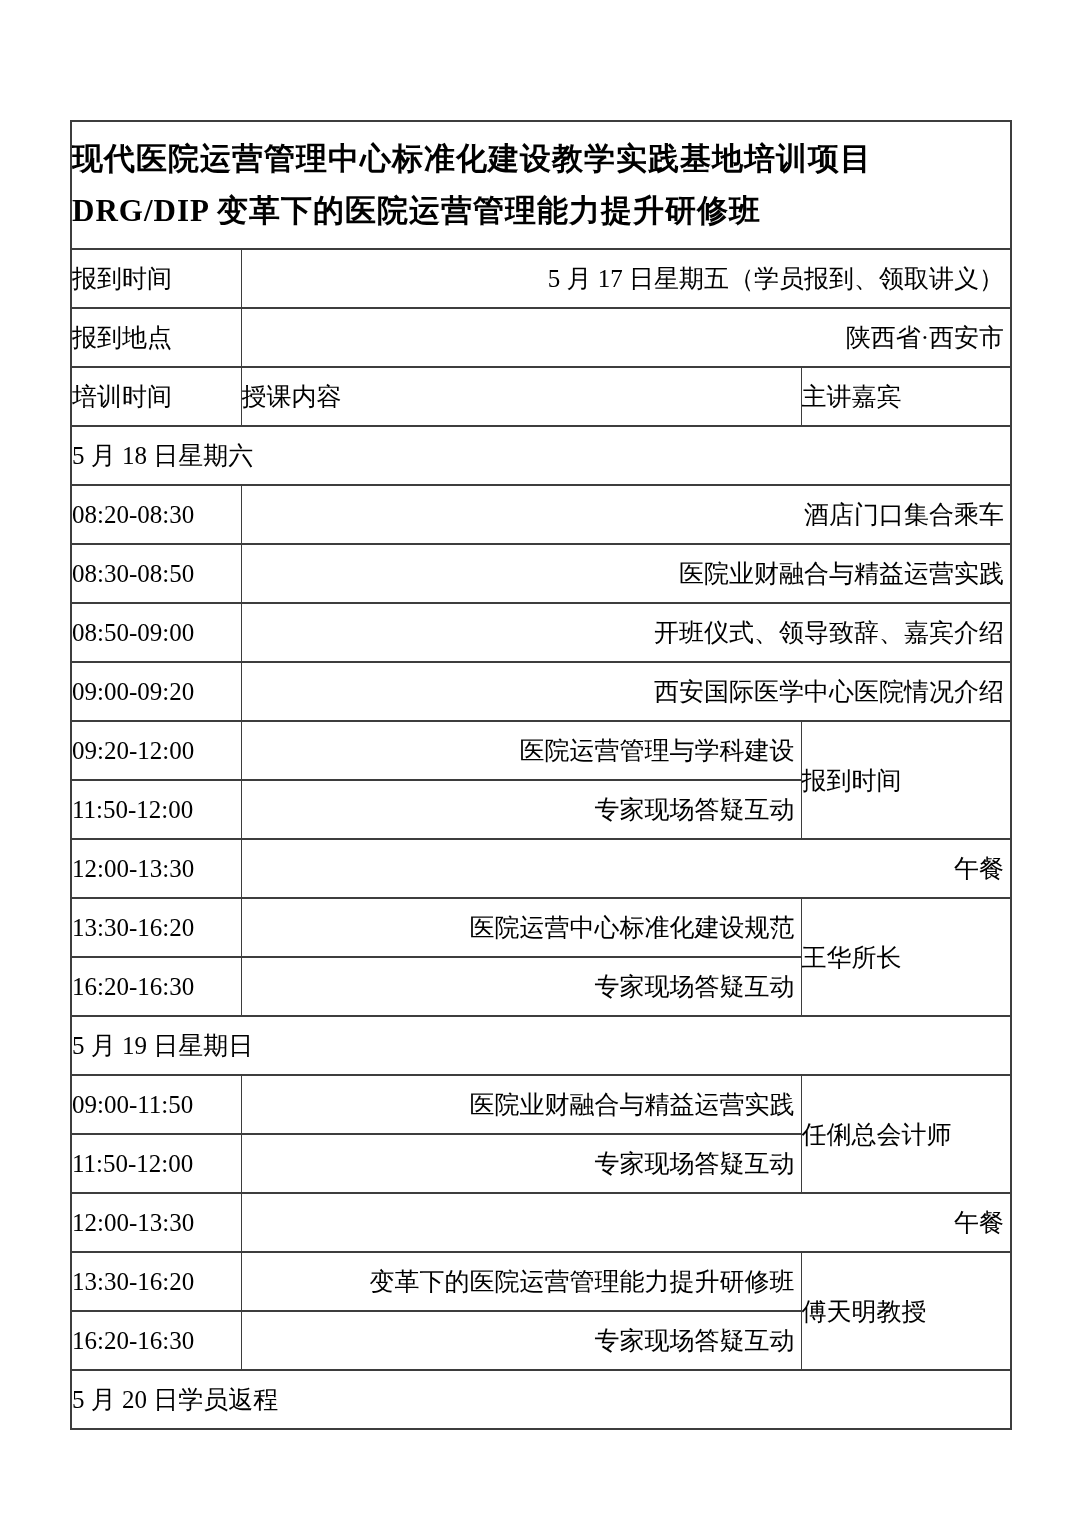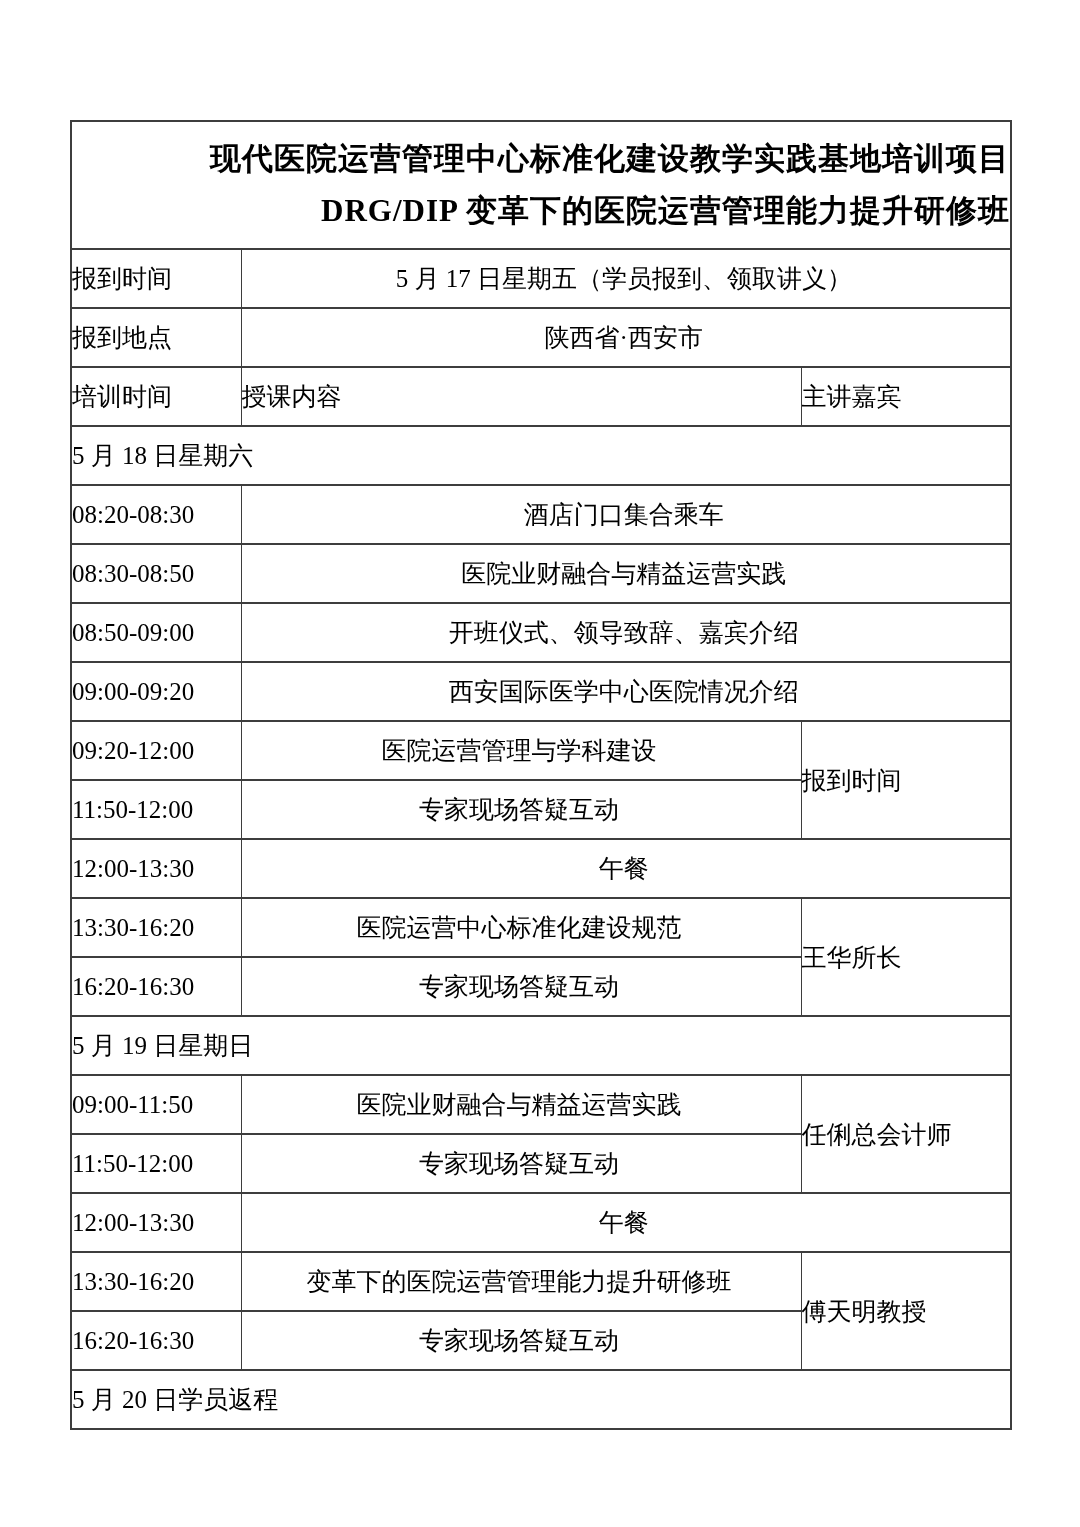--- a/index.html
+++ b/index.html
@@ -27,32 +27,32 @@
     border: 1px solid #3d3d3d;
     border-top-width: 2px;
     border-bottom-width: 2px;
     font-size: 25px;
     vertical-align: middle;
     overflow: hidden;
     padding: 0;
   }
   tr.row-title td {
     height: 126px;
-    text-align: right;
+    text-align: left;
   }
   .title-line {
     font-weight: bold;
     font-size: 31px;
     letter-spacing: 1px;
     line-height: 52px;
   }
   tr.row-body td { height: 57px; }
   .cell-center { text-align: left; }
   .cell-left {
-    text-align: center;
+    text-align: right;
     padding-left: 2px;
     padding-right: 6px;
   }
 </style>
 </head>
 <body>
 
 <table class="doc-table">
   <colgroup>
     <col style="width:170px">

